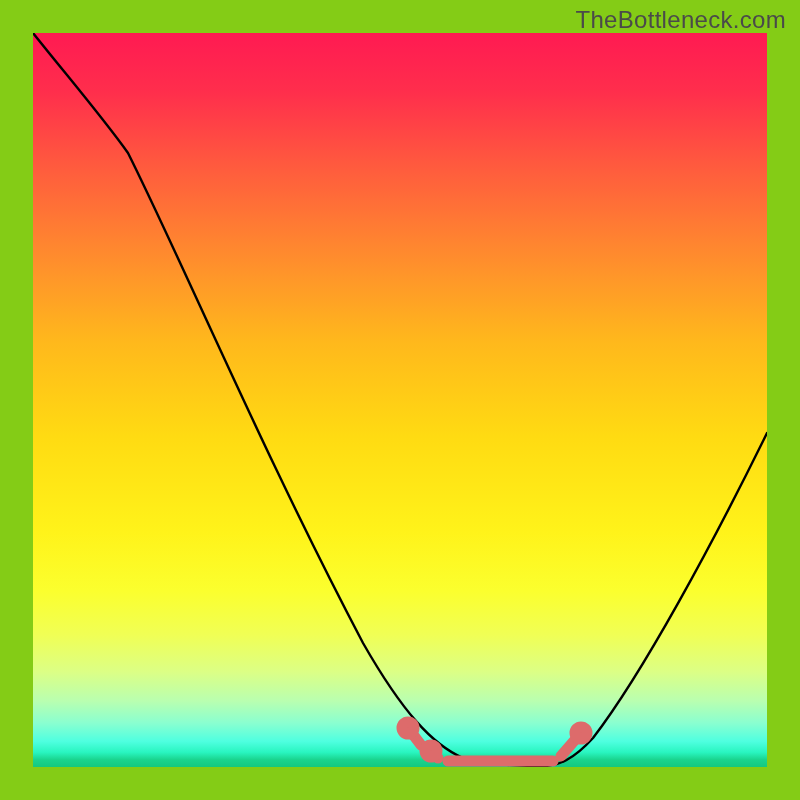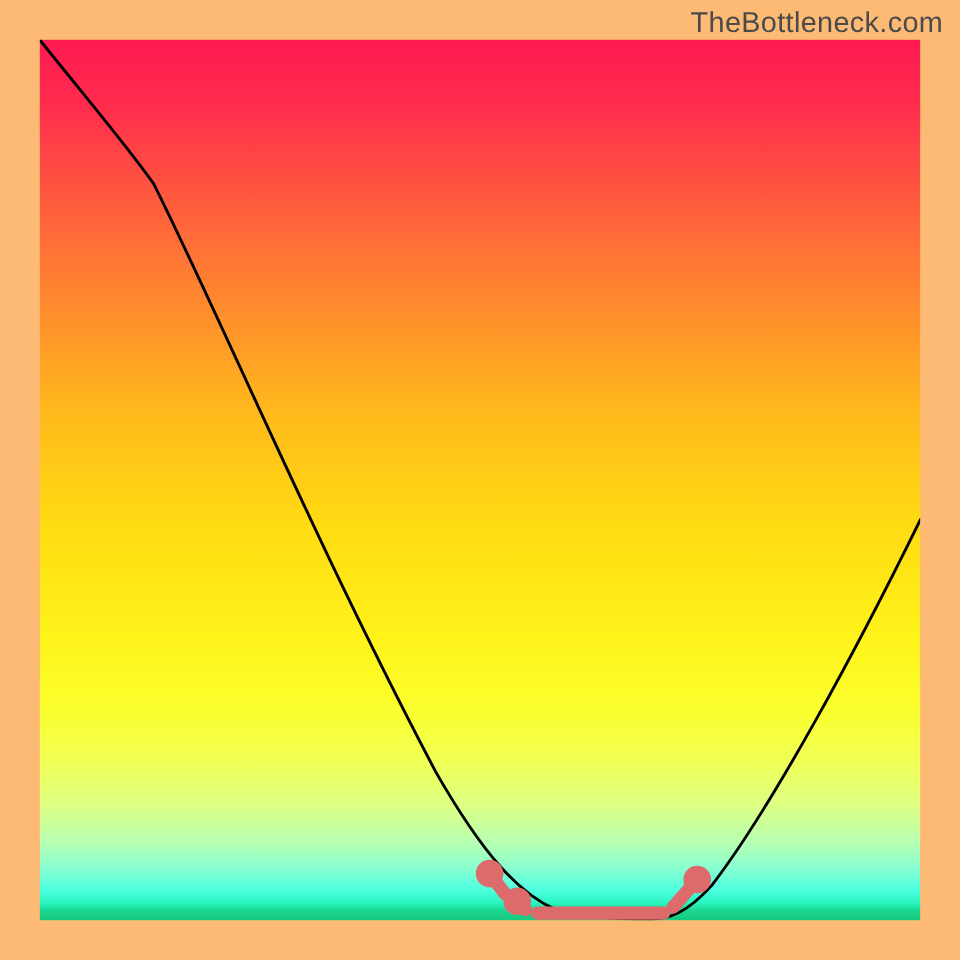--- a/index.html
+++ b/index.html
@@ -8,21 +8,21 @@
     width: 800px;
     height: 800px;
     background: #000;
     overflow: hidden;
     font-family: Arial, Helvetica, sans-serif;
   }
   .frame {
     position: relative;
     width: 800px;
     height: 800px;
-    background: #fdba74;
+    background: #84cc16;
     text-align: center;
   }
   .watermark {
     position: absolute;
     top: 6px;
     right: 14px;
     color: #4a4a4a;
     font-size: 24px;
     font-weight: 400;
     letter-spacing: 0.3px;

